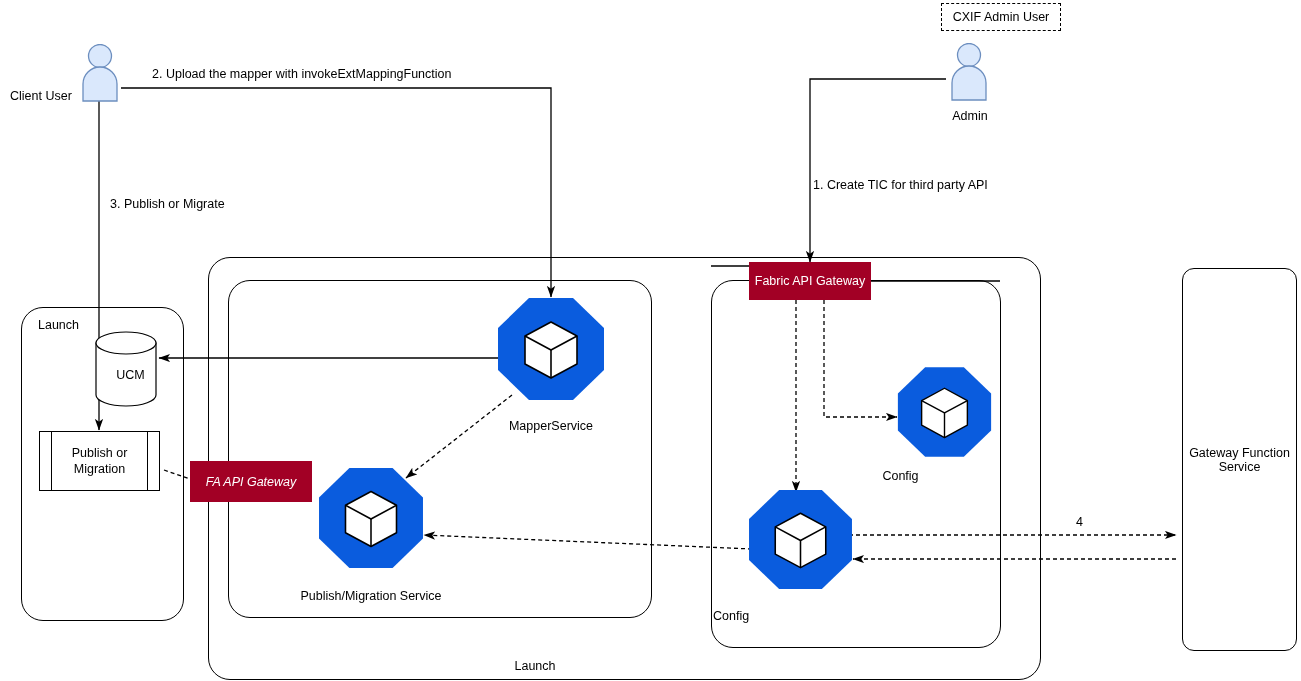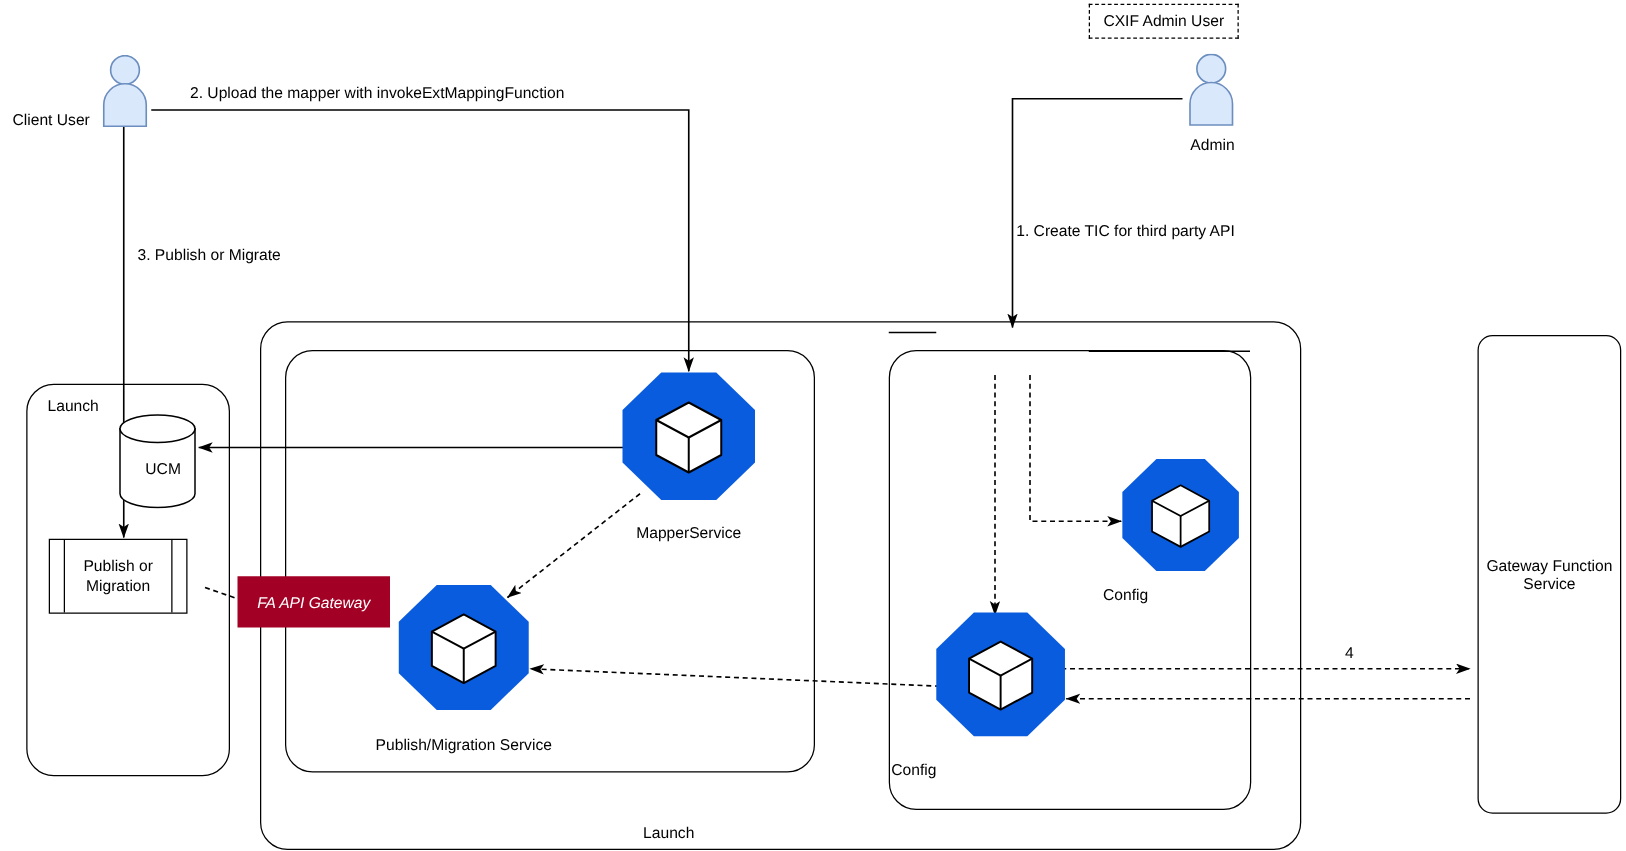--- a/index.html
+++ b/index.html
@@ -149,37 +149,38 @@
     <path d="M3,57 L3,40 A17,17 0 0 1 37,40 L37,57 Z" fill="#DAE8FC" stroke="#6C8EBF" stroke-width="1.3"></path>
   </svg>
   <div class="lbl" style="left:10px; top:89px;">Client User</div>
 
   <svg class="svg-node" style="left:948px; top:43px;" width="44" height="58" viewBox="0 0 44 58">
     <circle cx="21" cy="12" r="11.5" fill="#DAE8FC" stroke="#6C8EBF" stroke-width="1.3"></circle>
     <path d="M4,57 L4,40 A17,17 0 0 1 38,40 L38,57 Z" fill="#DAE8FC" stroke="#6C8EBF" stroke-width="1.3"></path>
   </svg>
   <div class="lbl bold ctr" style="left:920px; top:109px; width:100px;">Admin</div>
 
-  <div class="dashed-box" style="left:871px; top:3px; width:120px; height:28px;">CXIF Admin User</div>
+  <div class="dashed-box" style="left:941px; top:3px; width:120px; height:28px;">CXIF Admin User</div>
 
   <svg class="svg-node" style="left:95px; top:331px;" width="62" height="76" viewBox="0 0 62 76">
     <path d="M1,12 L1,64 A30,11 0 0 0 61,64 L61,12 Z" fill="#fff" stroke="#000" stroke-width="1.2"></path>
     <ellipse cx="31" cy="12" rx="30" ry="11" fill="#fff" stroke="#000" stroke-width="1.2"></ellipse>
   </svg>
   <div class="lbl ctr" style="left:95px; top:368px; width:71px;">UCM</div>
 
-  <div class="proc-box" style="left:39px; top:431px; width:111px; height:60px;">
+  <div class="proc-box" style="left:39px; top:431px; width:121px; height:60px;">
     <div class="proc-text">
       <span>Publish or</span><br>
       <span>Migration</span>
     </div>
   </div>
 
   <div class="gw-box" style="left:190px; top:461px; width:122px; height:41px;font-style:italic;">FA API Gateway</div>
 
+  <div class="gw-box" style="left:749px; top:262px; width:122px; height:38px;">Fabric API Gateway</div>
 
   <svg class="svg-node" style="left:497px; top:297px;" width="108" height="104" viewBox="0 0 108 104">
     <polygon points="32,1 76,1 107,31 107,73 76,103 32,103 1,73 1,31" fill="#0A5CDE"></polygon>
     <g fill="#ffffff" stroke="#000" stroke-width="1.6" stroke-linejoin="round">
       <polygon points="54,25 80,39 80,67 54,81 28,67 28,39"></polygon>
       <polyline points="28,39 54,53 80,39" fill="none"></polyline>
       <line x1="54" y1="53" x2="54" y2="81"></line>
     </g>
   </svg>
   <div class="lbl ctr" style="left:481px; top:419px; width:140px;">MapperService</div>

